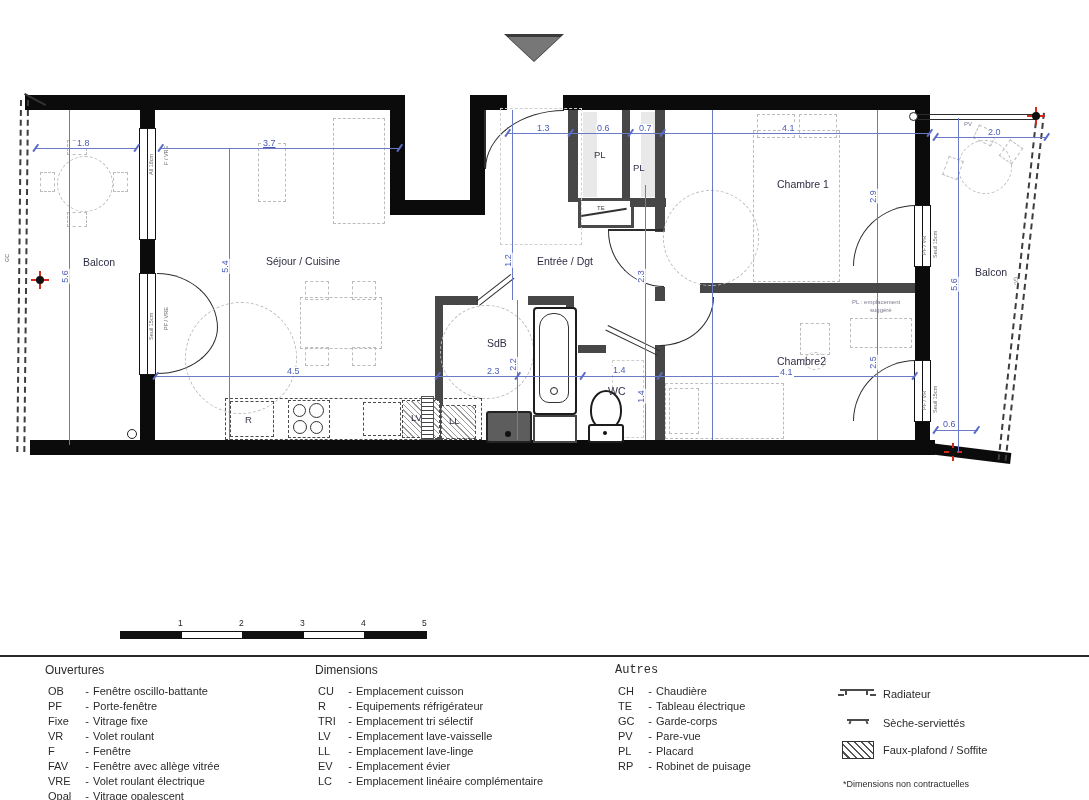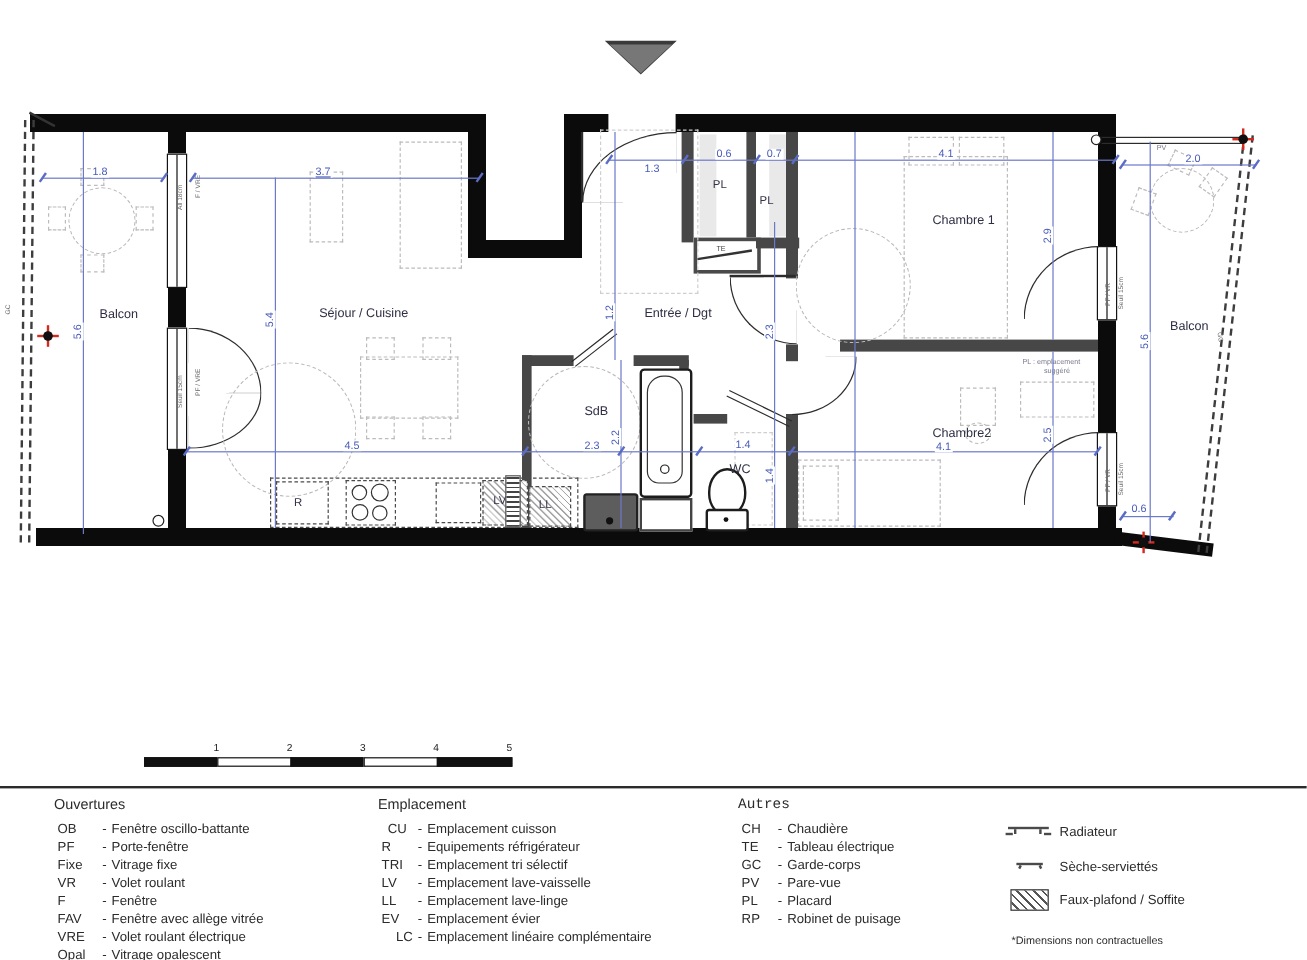--- a/index.html
+++ b/index.html
@@ -252,21 +252,21 @@
     <div class="tk" style="left:433px;top:375px;"></div>
   <div class="tk" style="left:513px;top:375px;"></div>
     <div class="tk" style="left:578px;top:375px;"></div>
   <div class="tk" style="left:655px;top:375px;"></div>
     <div class="tk" style="left:910px;top:375px;"></div>
   <div class="tk" style="left:931px;top:429px;"></div>
     <div class="tk" style="left:972px;top:429px;"></div>
 
   <div class="dlab" style="left:76px;top:139px;">1.8</div>
   <div class="dlab" style="left:262px;top:139px;text-decoration:underline;">3.7</div>
-  <div class="dlab" style="left:536px;top:124px;margin-top:12px;">1.3</div>
+  <div class="dlab" style="left:536px;top:124px;">1.3</div>
   <div class="dlab" style="left:596px;top:124px;">0.6</div>
   <div class="dlab" style="left:638px;top:124px;">0.7</div>
   <div class="dlab" style="left:781px;top:124px;">4.1</div>
   <div class="dlab" style="left:987px;top:128px;">2.0</div>
   <div class="dlab vlab" style="left:58px;top:272px;">5.6</div>
   <div class="dlab vlab" style="left:218px;top:262px;">5.4</div>
   <div class="dlab vlab" style="left:501px;top:256px;">1.2</div>
   <div class="dlab vlab" style="left:634px;top:272px;">2.3</div>
   <div class="dlab vlab" style="left:866px;top:192px;">2.9</div>
   <div class="dlab vlab" style="left:866px;top:358px;">2.5</div>
@@ -311,29 +311,29 @@
     <div class="lrow"><span class="lcode">OB</span><span class="lsep">-</span><span>Fenêtre oscillo-battante</span></div>
     <div class="lrow"><span class="lcode">PF</span><span class="lsep">-</span><span>Porte-fenêtre</span></div>
     <div class="lrow"><span class="lcode">Fixe</span><span class="lsep">-</span><span>Vitrage fixe</span></div>
     <div class="lrow"><span class="lcode">VR</span><span class="lsep">-</span><span>Volet roulant</span></div>
     <div class="lrow"><span class="lcode">F</span><span class="lsep">-</span><span>Fenêtre</span></div>
     <div class="lrow"><span class="lcode">FAV</span><span class="lsep">-</span><span>Fenêtre avec allège vitrée</span></div>
     <div class="lrow"><span class="lcode">VRE</span><span class="lsep">-</span><span>Volet roulant électrique</span></div>
     <div class="lrow"><span class="lcode">Opal</span><span class="lsep">-</span><span>Vitrage opalescent</span></div>
   </div>
 
-  <div class="lgd-h" style="left:315px;top:663px;">Emplacement</div>
+  <div class="lgd-h" style="left:315px;top:663px;">Dimensions</div>
   <div class="lcol" style="left:318px;top:684px;">
-    <div class="lrow"><span class="lcode" style="min-width:26px;text-align:center;">CU</span><span class="lsep">-</span><span>Emplacement cuisson</span></div>
+    <div class="lrow"><span class="lcode" style="min-width:26px;">CU</span><span class="lsep">-</span><span>Emplacement cuisson</span></div>
     <div class="lrow"><span class="lcode" style="min-width:26px;">R</span><span class="lsep">-</span><span>Equipements réfrigérateur</span></div>
     <div class="lrow"><span class="lcode" style="min-width:26px;">TRI</span><span class="lsep">-</span><span>Emplacement tri sélectif</span></div>
     <div class="lrow"><span class="lcode" style="min-width:26px;">LV</span><span class="lsep">-</span><span>Emplacement lave-vaisselle</span></div>
     <div class="lrow"><span class="lcode" style="min-width:26px;">LL</span><span class="lsep">-</span><span>Emplacement lave-linge</span></div>
     <div class="lrow"><span class="lcode" style="min-width:26px;">EV</span><span class="lsep">-</span><span>Emplacement évier</span></div>
-    <div class="lrow"><span class="lcode" style="min-width:26px;text-align:right;">LC</span><span class="lsep">-</span><span>Emplacement linéaire complémentaire</span></div>
+    <div class="lrow"><span class="lcode" style="min-width:26px;">LC</span><span class="lsep">-</span><span>Emplacement linéaire complémentaire</span></div>
   </div>
 
   <div class="lgd-h" style="left:615px;top:663px;font-family:Liberation Mono, monospace;">Autres</div>
   <div class="lcol" style="left:618px;top:684px;">
     <div class="lrow"><span class="lcode" style="min-width:26px;">CH</span><span class="lsep">-</span><span>Chaudière</span></div>
     <div class="lrow"><span class="lcode" style="min-width:26px;">TE</span><span class="lsep">-</span><span>Tableau électrique</span></div>
     <div class="lrow"><span class="lcode" style="min-width:26px;">GC</span><span class="lsep">-</span><span>Garde-corps</span></div>
     <div class="lrow"><span class="lcode" style="min-width:26px;">PV</span><span class="lsep">-</span><span>Pare-vue</span></div>
     <div class="lrow"><span class="lcode" style="min-width:26px;">PL</span><span class="lsep">-</span><span>Placard</span></div>
     <div class="lrow"><span class="lcode" style="min-width:26px;">RP</span><span class="lsep">-</span><span>Robinet de puisage</span></div>

